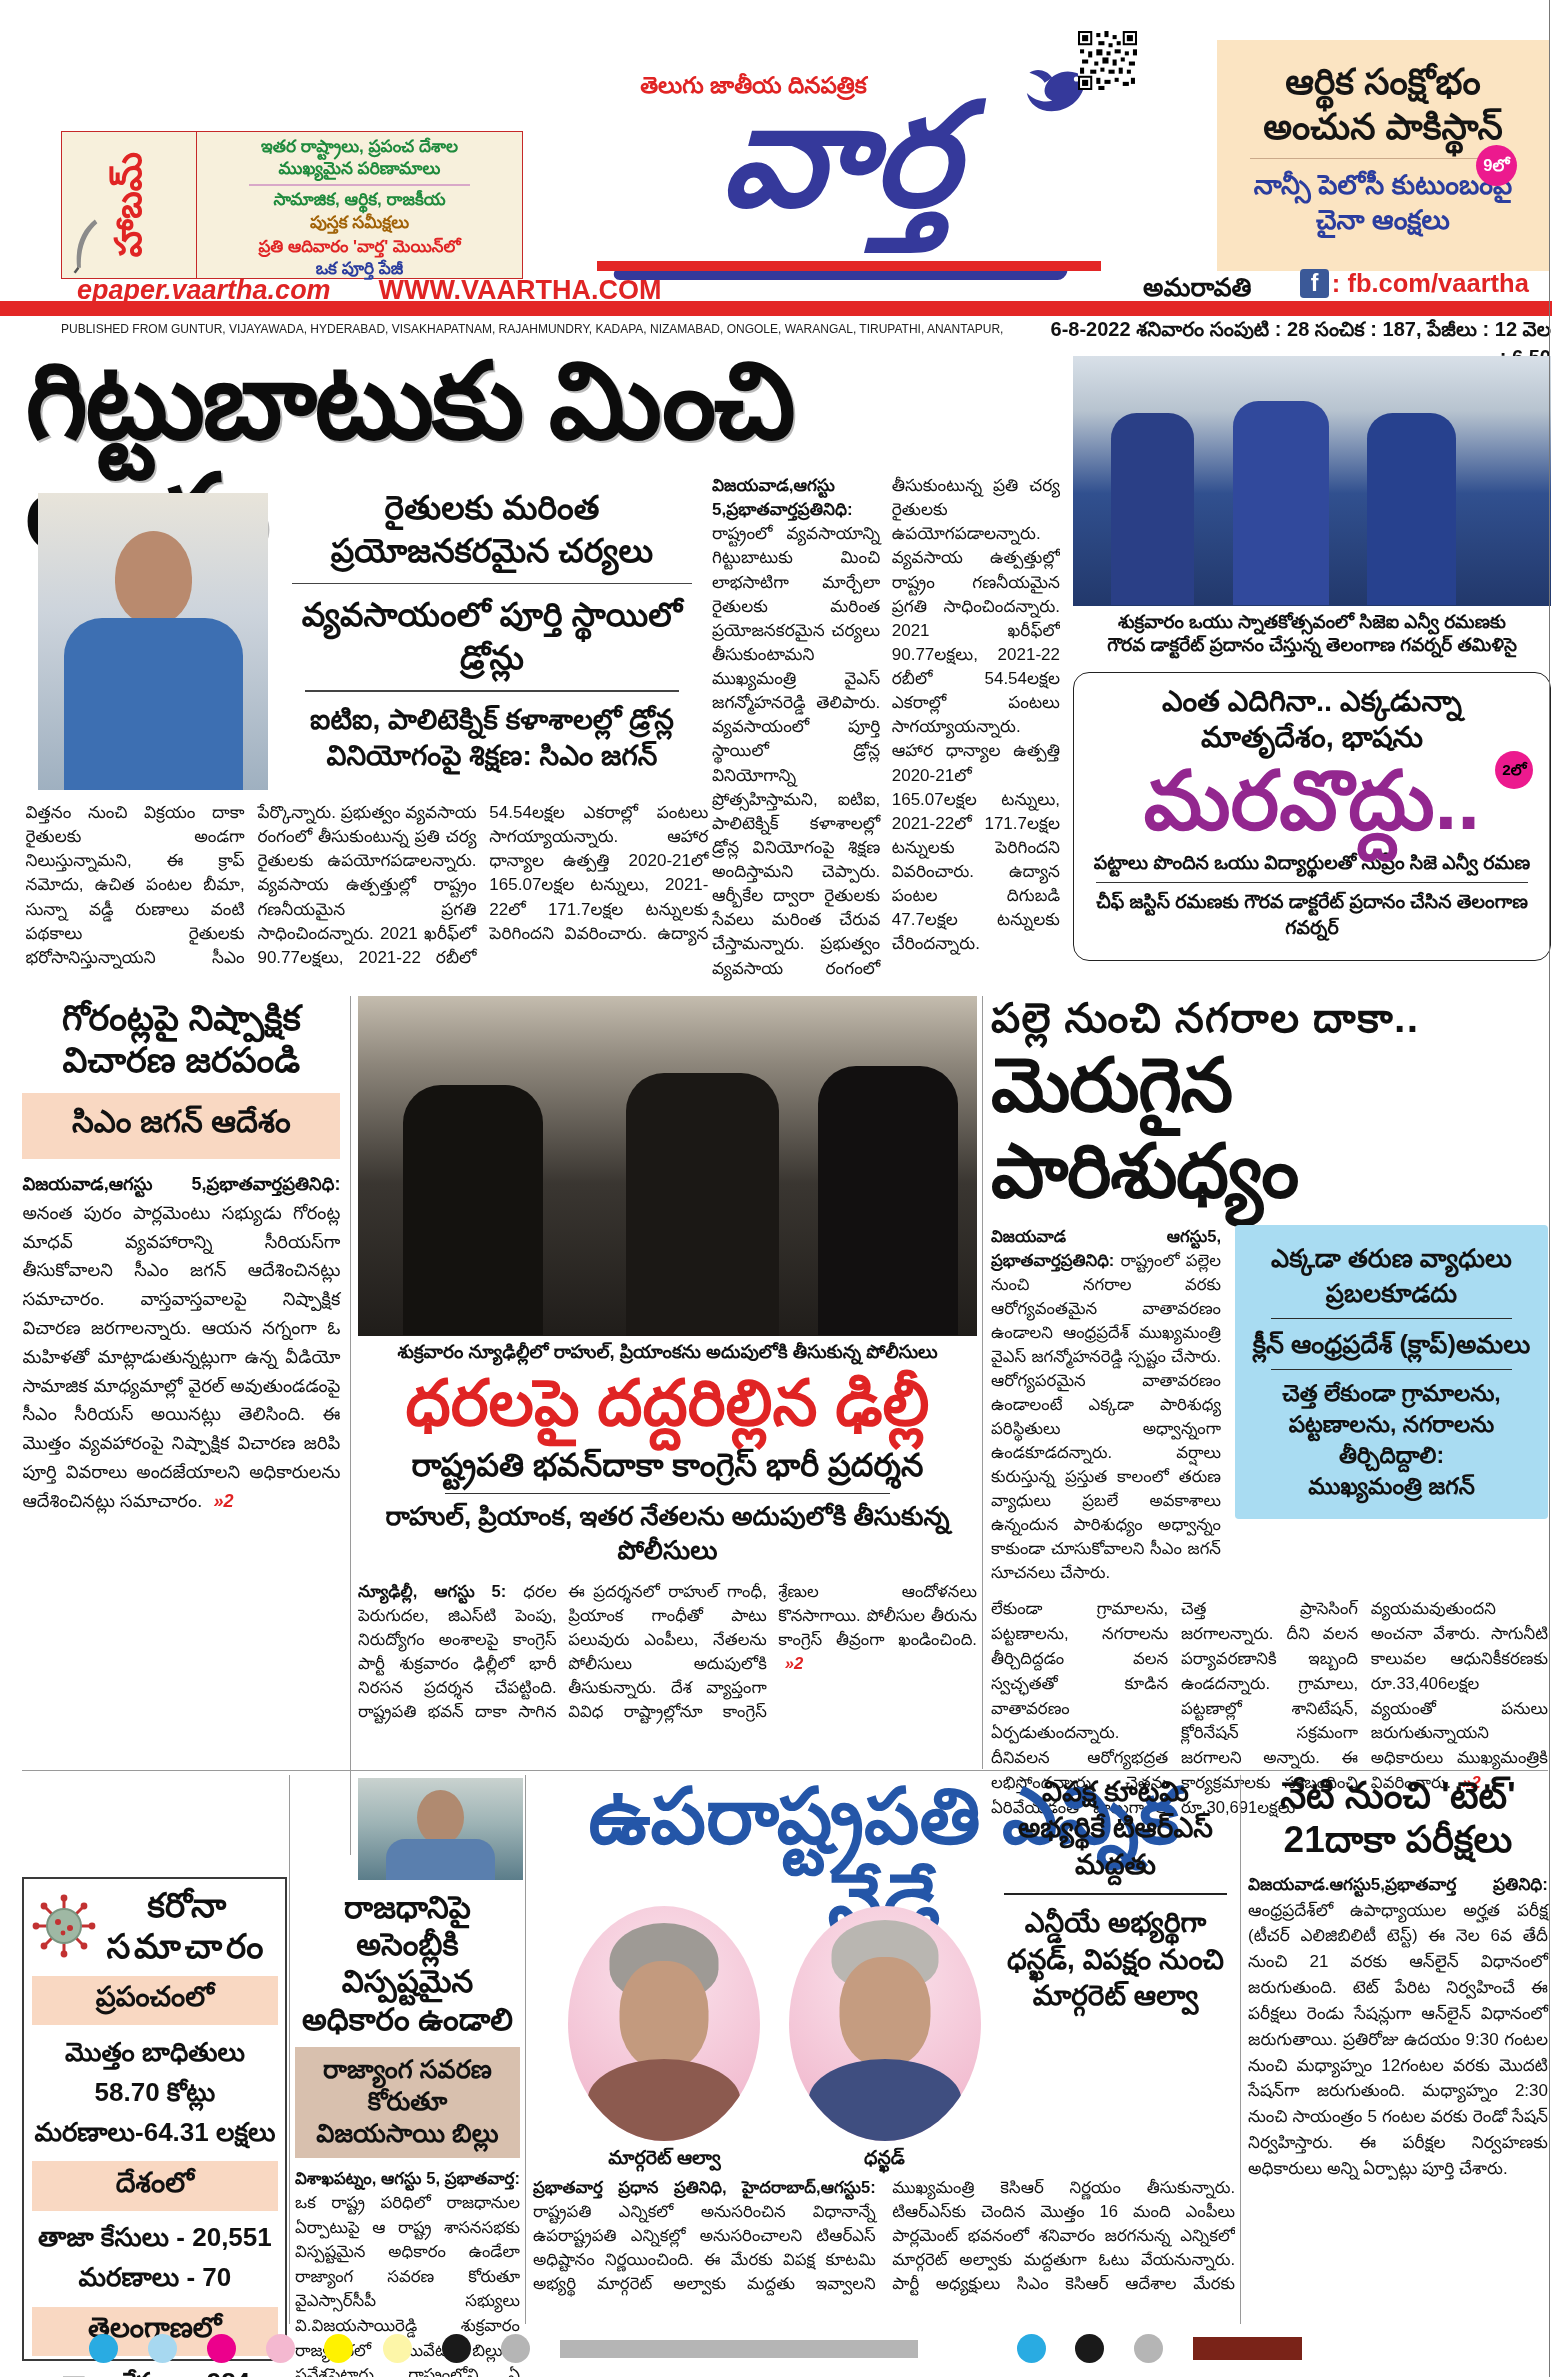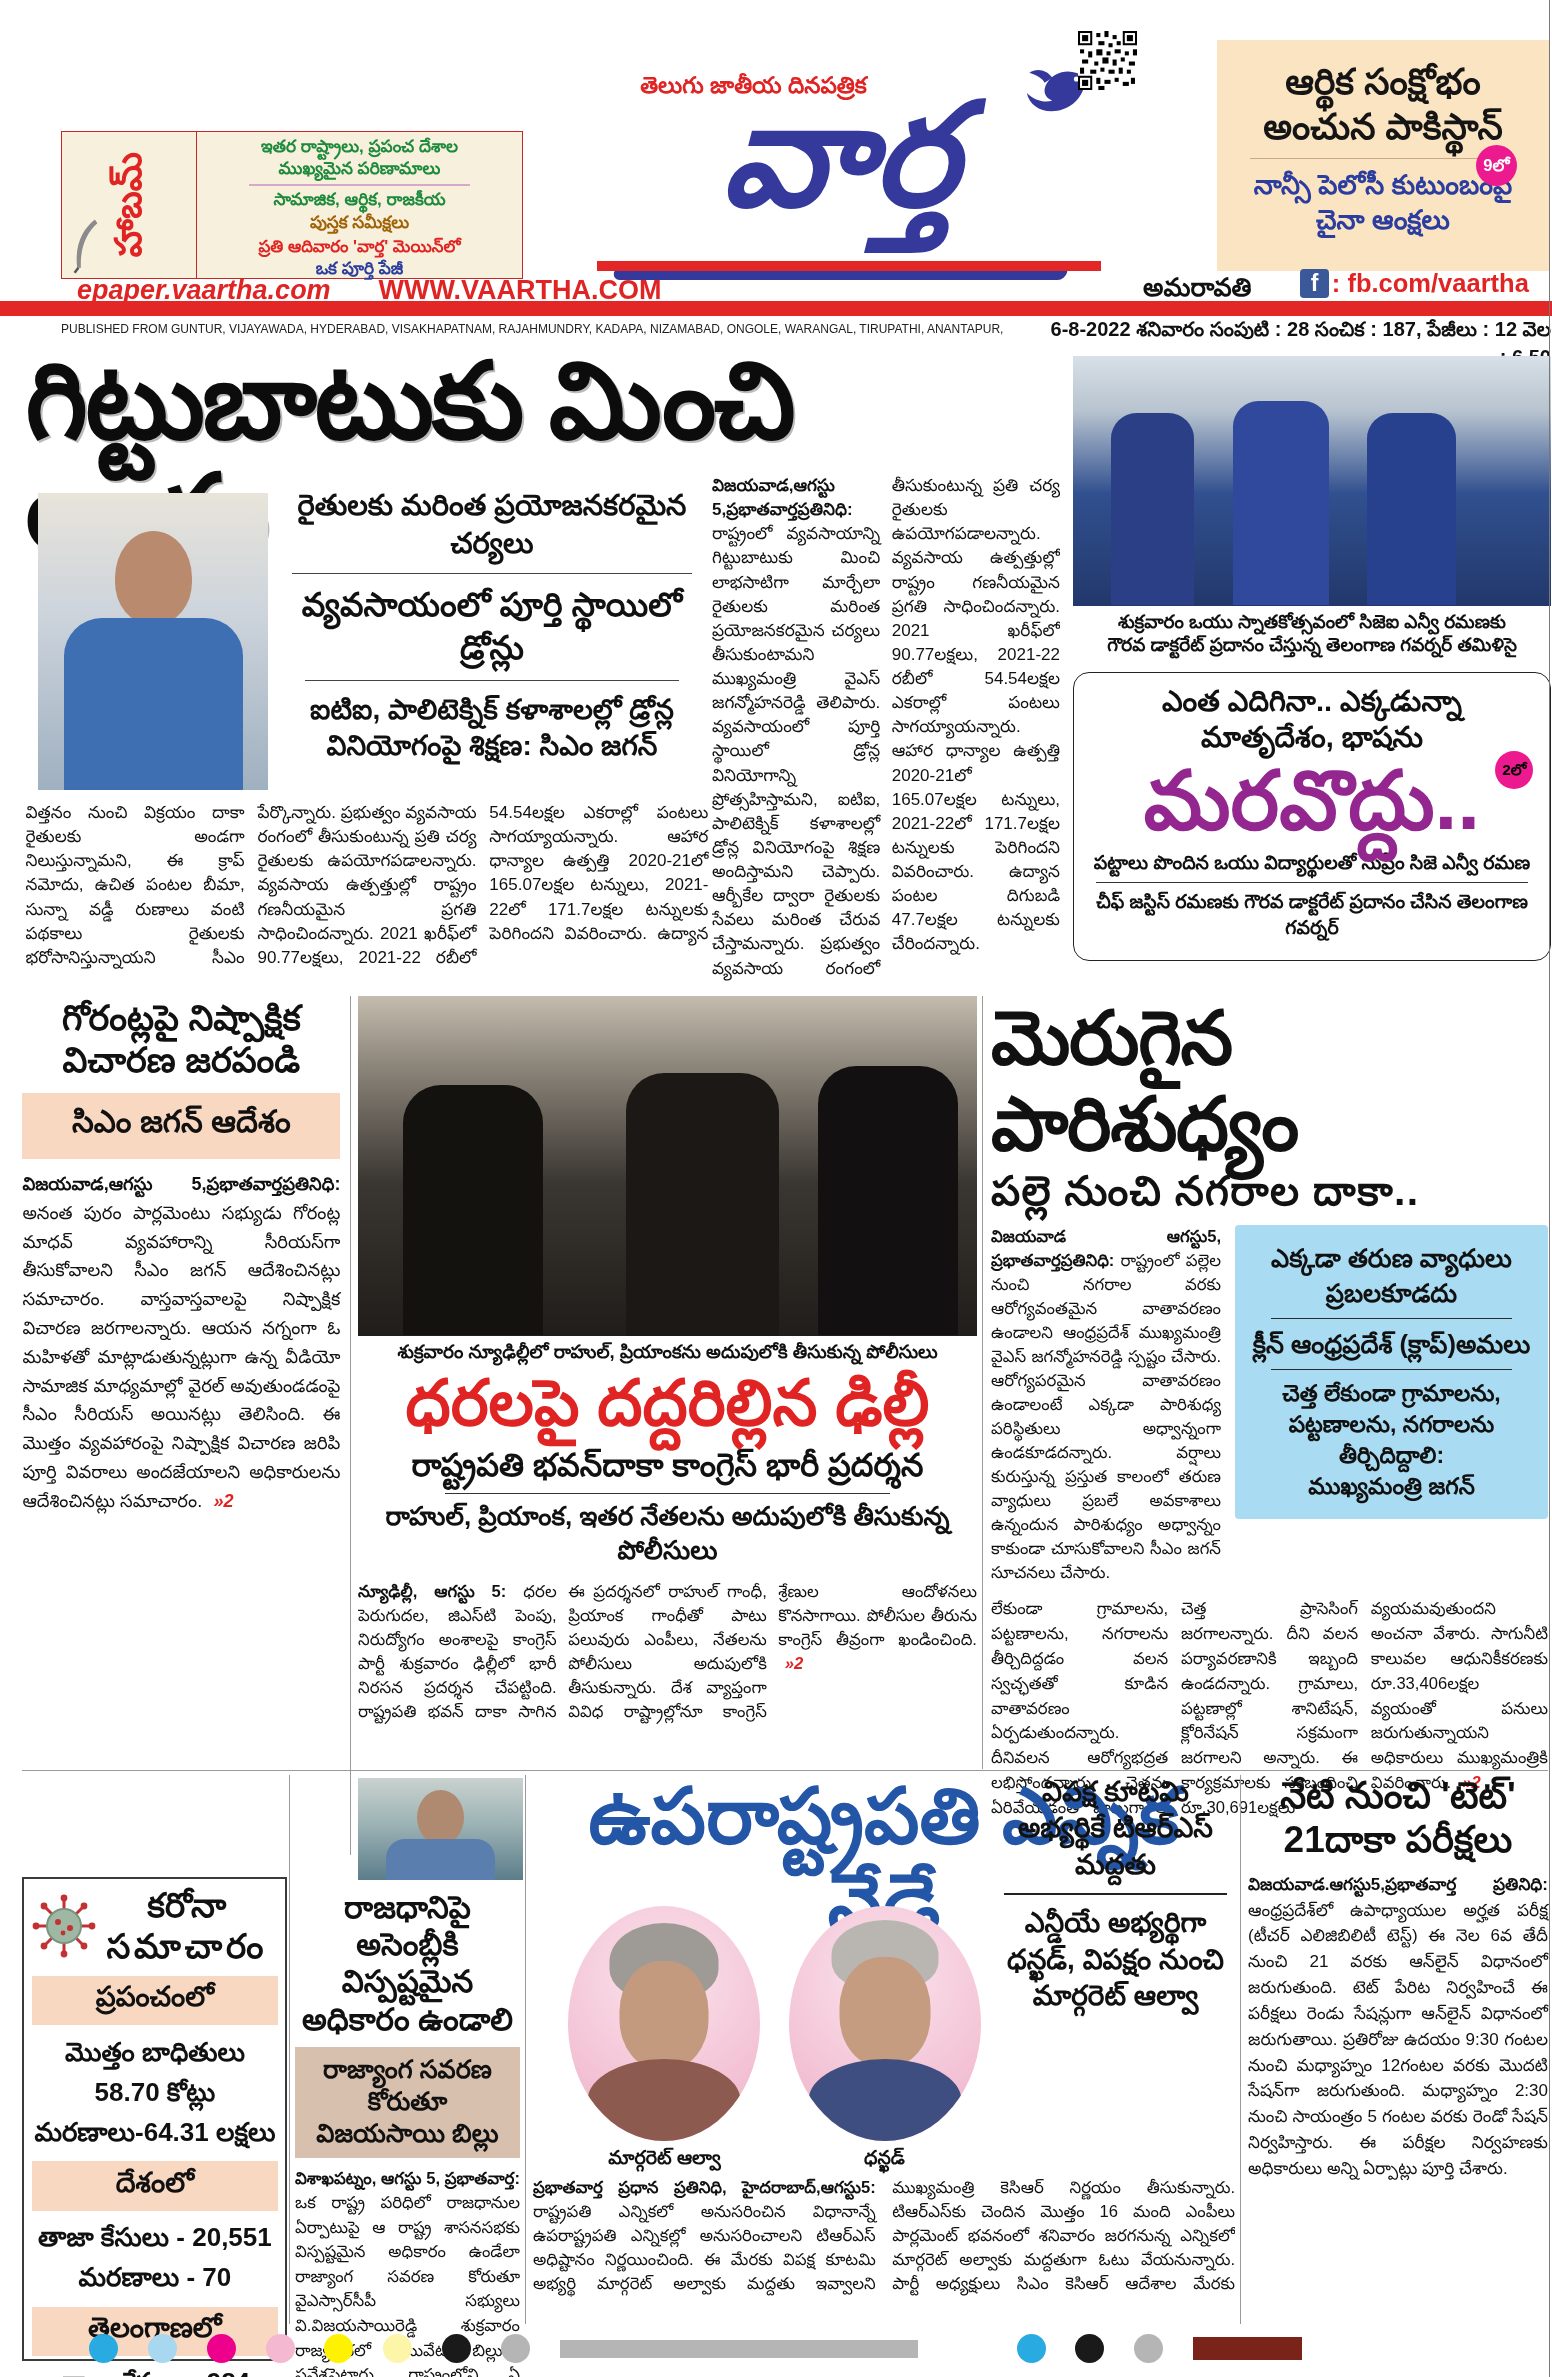--- a/index.html
+++ b/index.html
@@ -136,21 +136,21 @@
   <div class="abs b" style="left:1047px;top:318px;width:504px;font-size:20px;text-align:right;">6-8-2022  శనివారం సంపుటి : 28  సంచిక : 187,  పేజీలు : 12  వెల : 6.50</div>
 
   <div class="abs b" style="left:25.5px;top:345px;width:1022px;font-size:107px;font-weight:900;letter-spacing:-2.6px;line-height:1.05;color:#0c0c0c;text-shadow:1.9px 1.9px 0 #bbb;">గిట్టుబాటుకు మించి లాభం</div>
 
   <div class="photo" style="left:38px;top:493px;width:230px;height:297px;background:linear-gradient(180deg,#e8e4da 0%,#cdd4dc 40%,#9fb0c0 100%);">
     <div style="position:absolute;left:77px;top:38px;width:77px;height:93px;border-radius:50% 50% 45% 45%;background:#b98a6e;"></div>
     <div style="position:absolute;left:25.5px;top:125px;width:179px;height:172px;border-radius:38px 38px 0 0;background:#3d6fb2;"></div>
   </div>
 
   <div class="abs ctr" style="left:275px;top:487px;width:434px;">
-    <div class="b" style="font-size:29px;line-height:1.3;">రైతులకు మరింత ప్రయోజనకరమైన చర్యలు</div>
+    <div class="b" style="font-size:33px;line-height:1.3;">రైతులకు మరింత ప్రయోజనకరమైన చర్యలు</div>
     <div style="height:1.3px;background:#444;width:92%;margin:10.2px auto;"></div>
     <div class="b" style="font-size:33px;line-height:1.3;">వ్యవసాయంలో పూర్తి స్థాయిలో డ్రోన్లు</div>
     <div style="height:1.3px;background:#444;width:86%;margin:10.2px auto;"></div>
     <div class="b" style="font-size:28px;line-height:1.3;">ఐటిఐ, పాలిటెక్నిక్ కళాశాలల్లో డ్రోన్ల వినియోగంపై శిక్షణ: సిఎం జగన్</div>
   </div>
 
   <div class="abs jst body-txt" style="left:712px;top:474px;width:348px;height:520px;column-count:2;column-gap:11.5px;overflow:hidden;">
     <span class="dl">విజయవాడ,ఆగస్టు 5,ప్రభాతవార్తప్రతినిధి:</span>
     <span>రాష్ట్రంలో వ్యవసాయాన్ని గిట్టుబాటుకు మించి లాభసాటిగా మార్చేలా రైతులకు మరింత ప్రయోజనకరమైన చర్యలు తీసుకుంటామని ముఖ్యమంత్రి వైఎస్ జగన్మోహనరెడ్డి తెలిపారు. వ్యవసాయంలో పూర్తి స్థాయిలో డ్రోన్ల వినియోగాన్ని ప్రోత్సహిస్తామని, ఐటిఐ, పాలిటెక్నిక్ కళాశాలల్లో డ్రోన్ల వినియోగంపై శిక్షణ అందిస్తామని చెప్పారు. ఆర్బీకేల ద్వారా రైతులకు సేవలు మరింత చేరువ చేస్తామన్నారు.</span>
     <span>ప్రభుత్వం వ్యవసాయ రంగంలో తీసుకుంటున్న ప్రతి చర్య రైతులకు ఉపయోగపడాలన్నారు. వ్యవసాయ ఉత్పత్తుల్లో రాష్ట్రం గణనీయమైన ప్రగతి సాధించిందన్నారు. 2021 ఖరీఫ్‌లో 90.77లక్షలు, 2021-22 రబీలో 54.54లక్షల ఎకరాల్లో పంటలు సాగయ్యాయన్నారు. ఆహార ధాన్యాల ఉత్పత్తి 2020-21లో 165.07లక్షల టన్నులు, 2021-22లో 171.7లక్షల టన్నులకు పెరిగిందని వివరించారు. ఉద్యాన పంటల దిగుబడి 47.7లక్షల టన్నులకు చేరిందన్నారు.</span>
@@ -211,22 +211,22 @@
     <div style="height:1.3px;background:#333;width:72%;margin:6.4px auto;"></div>
     <div class="b" style="font-size:26px;line-height:1.3;">రాహుల్, ప్రియాంక, ఇతర నేతలను అదుపులోకి తీసుకున్న పోలీసులు</div>
     <div class="jst" style="margin-top:11.5px;font-size:16.6px;line-height:1.45;column-count:3;column-gap:11.5px;height:192px;overflow:hidden;text-align:justify;">
       <span class="dl">న్యూఢిల్లీ, ఆగస్టు 5:</span>
       <span>ధరల పెరుగుదల, జిఎస్‌టి పెంపు, నిరుద్యోగం అంశాలపై కాంగ్రెస్ పార్టీ శుక్రవారం ఢిల్లీలో భారీ నిరసన ప్రదర్శన చేపట్టింది. రాష్ట్రపతి భవన్ దాకా సాగిన ఈ ప్రదర్శనలో రాహుల్ గాంధీ, ప్రియాంక గాంధీతో పాటు పలువురు ఎంపీలు, నేతలను పోలీసులు అదుపులోకి తీసుకున్నారు. దేశ వ్యాప్తంగా వివిధ రాష్ట్రాల్లోనూ కాంగ్రెస్ శ్రేణుల ఆందోళనలు కొనసాగాయి. పోలీసుల తీరును కాంగ్రెస్ తీవ్రంగా ఖండించింది.</span>
       <span class="more" style="margin-left: 6.4px; color: rgb(224, 36, 36);">»2</span>
     </div>
   </div>
 
   <div class="abs" style="left:991px;top:995px;width:557px;">
+    <div class="b" style="font-size:41px;line-height:1.15;letter-spacing:1.3px;">పల్లె నుంచి నగరాల దాకా..</div>
     <div class="b" style="font-size:75px;font-weight:900;line-height:1.15;letter-spacing:-1.3px;">మెరుగైన పారిశుధ్యం</div>
-    <div class="b" style="font-size:41px;line-height:1.15;letter-spacing:1.3px;">పల్లె నుంచి నగరాల దాకా..</div>
     <div style="display:flex;margin-top:10.2px;">
       <div class="jst" style="flex:0 0 230px;font-size:16.6px;line-height:1.45;">
         <span class="dl">విజయవాడ ఆగస్టు5, ప్రభాతవార్తప్రతినిధి:</span>
         <span>రాష్ట్రంలో పల్లెల నుంచి నగరాల వరకు ఆరోగ్యవంతమైన వాతావరణం ఉండాలని ఆంధ్రప్రదేశ్ ముఖ్యమంత్రి వైఎస్ జగన్మోహనరెడ్డి స్పష్టం చేసారు. ఆరోగ్యపరమైన వాతావరణం ఉండాలంటే ఎక్కడా పారిశుధ్య పరిస్థితులు అధ్వాన్నంగా ఉండకూడదన్నారు. వర్షాలు కురుస్తున్న ప్రస్తుత కాలంలో తరుణ వ్యాధులు ప్రబలే అవకాశాలు ఉన్నందున పారిశుధ్యం అధ్వాన్నం కాకుండా చూసుకోవాలని సీఎం జగన్ సూచనలు చేసారు.</span>
       </div>
       <div class="qbox ctr" style="flex: 1 1 0%; margin-left: 14px; padding: 16.6px 15.3px; align-self: flex-start; background: rgb(169, 220, 242);">
         <div class="b" style="font-size:25.5px;line-height:1.35;">ఎక్కడా తరుణ వ్యాధులు ప్రబలకూడదు</div>
         <div style="height:1.3px;background:#2a2a2a;width:85%;margin:7.7px auto;"></div>
         <div class="b" style="font-size:25.5px;line-height:1.35;">క్లీన్ ఆంధ్రప్రదేశ్ (క్లాప్)అమలు</div>
         <div style="height:1.3px;background:#2a2a2a;width:85%;margin:7.7px auto;"></div>

